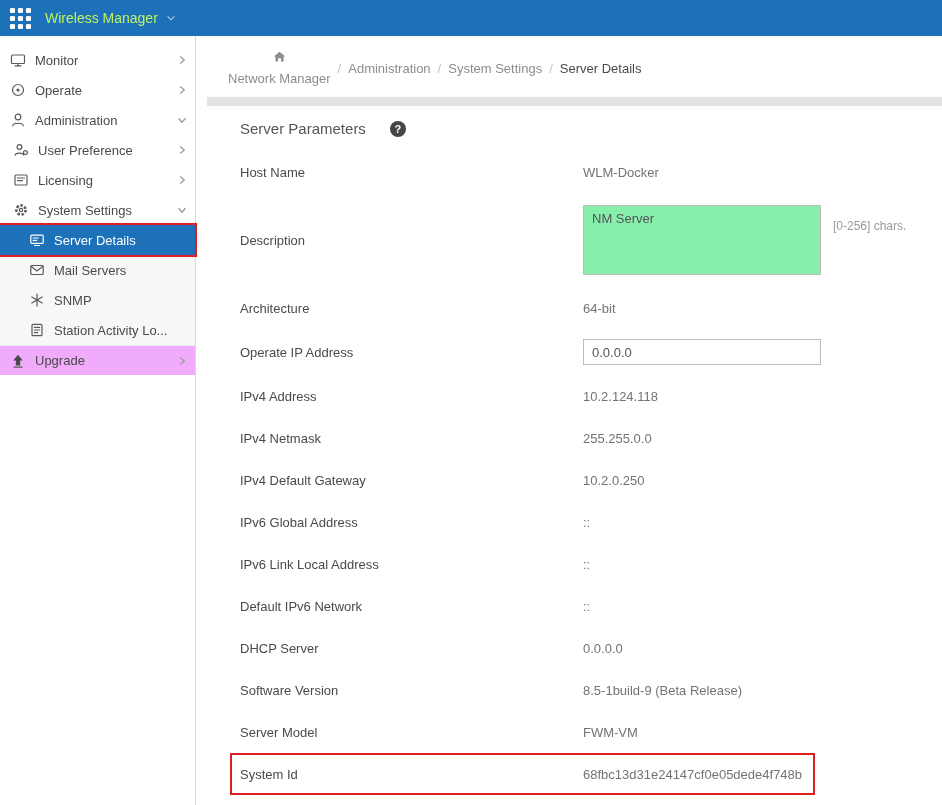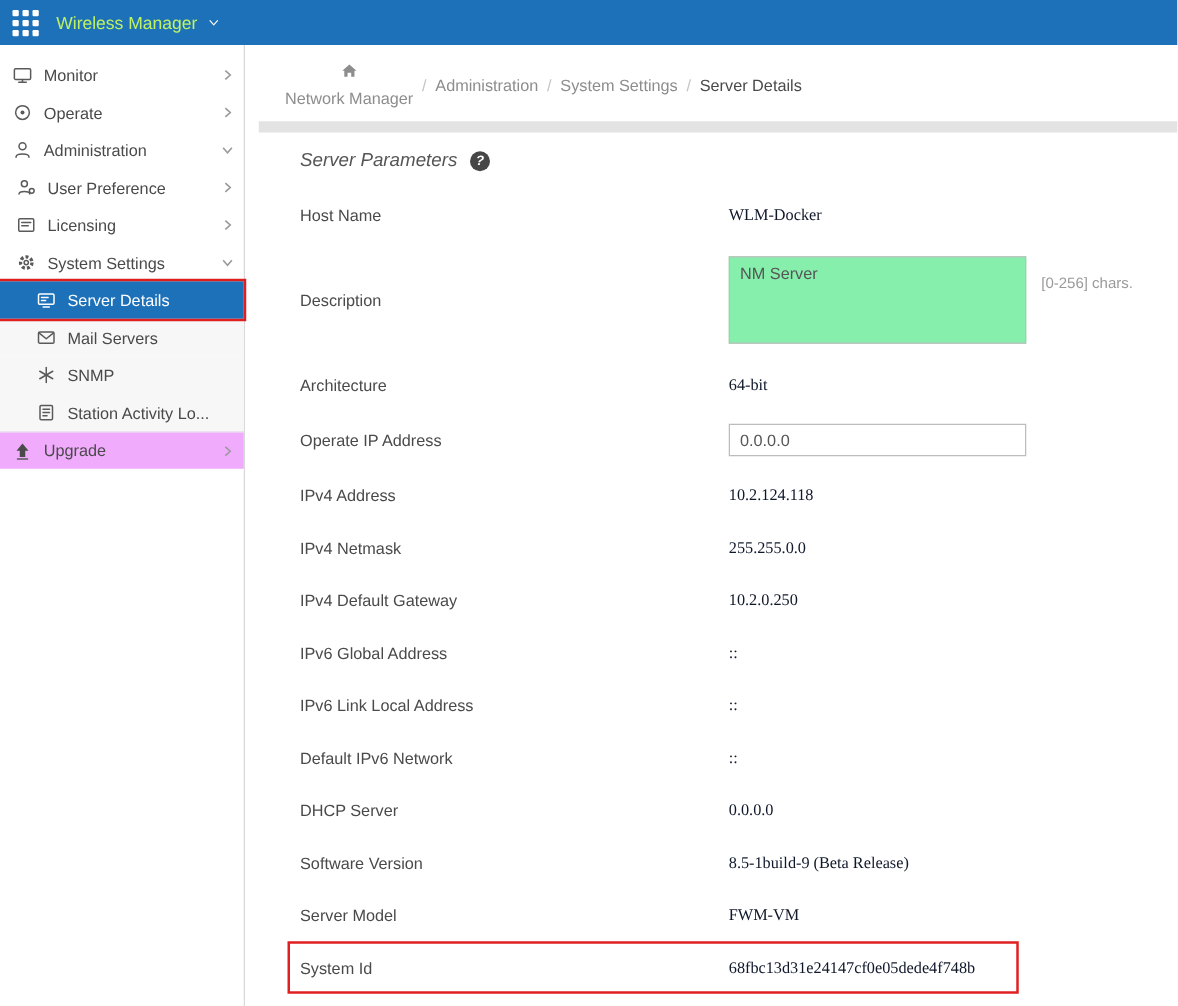--- a/index.html
+++ b/index.html
@@ -36,29 +36,29 @@
   
   .main { flex:1; position:relative; background:#fff; }
   .breadcrumb { margin:24px 0 0 32px; font-size:13px; color:#8d8d8d;
     display:flex; align-items:center; gap:7px; height:16px; }
   .breadcrumb .crumb { cursor:pointer; display:flex; align-items:center; gap:8px;flex-direction:column; }
   .breadcrumb .sep { color:#c4c4c4; }
   .breadcrumb .current { color:#4a4a4a; }
   .band { height:9px; background:#e3e3e3; margin:21px 0 0 11px; }
 
   .content { padding:14px 30px 0 44px; }
-  .page-title-row { display:flex; align-items:center; gap:10px; margin-bottom:14px;font-style:italic; }
+  .page-title-row { display:flex; align-items:center; gap:24px; margin-bottom:14px; }
   .page-title { font-size:15px; color:#555; }
   .help { width:16px; height:16px; border-radius:50%; background:#464646; color:#fff;
     font-size:11px; font-weight:bold; display:flex; align-items:center;
     justify-content:center; cursor:pointer; }
 
   .row { display:flex; align-items:center; min-height:42px; font-size:13px; }
   .row .label { width:343px; flex:none; color:#4a4a4a; }
-  .row .val { color:#0f172a;font-family:Liberation Serif, serif; }
+  .row .val { color:#737373; }
   .desc-row { min-height:94px; }
   .desc-cell { display:flex; }
   .input-row { min-height:46px; }
 
   textarea.txt { width:238px; height:70px; border:1px solid #bdbdbd; padding:5px 8px;
     font:13px "Liberation Sans",sans-serif; color:#555; resize:none; background:#86efac; }
   input.ipt { width:238px; height:26px; border:1px solid #bdbdbd; padding:0 8px;
     font:13px "Liberation Sans",sans-serif; color:#555; background:#fff; }
   .hint { color:#9a9a9a; font-size:12px; margin-left:12px; align-self:flex-start;
     margin-top:14px; white-space:nowrap; }

